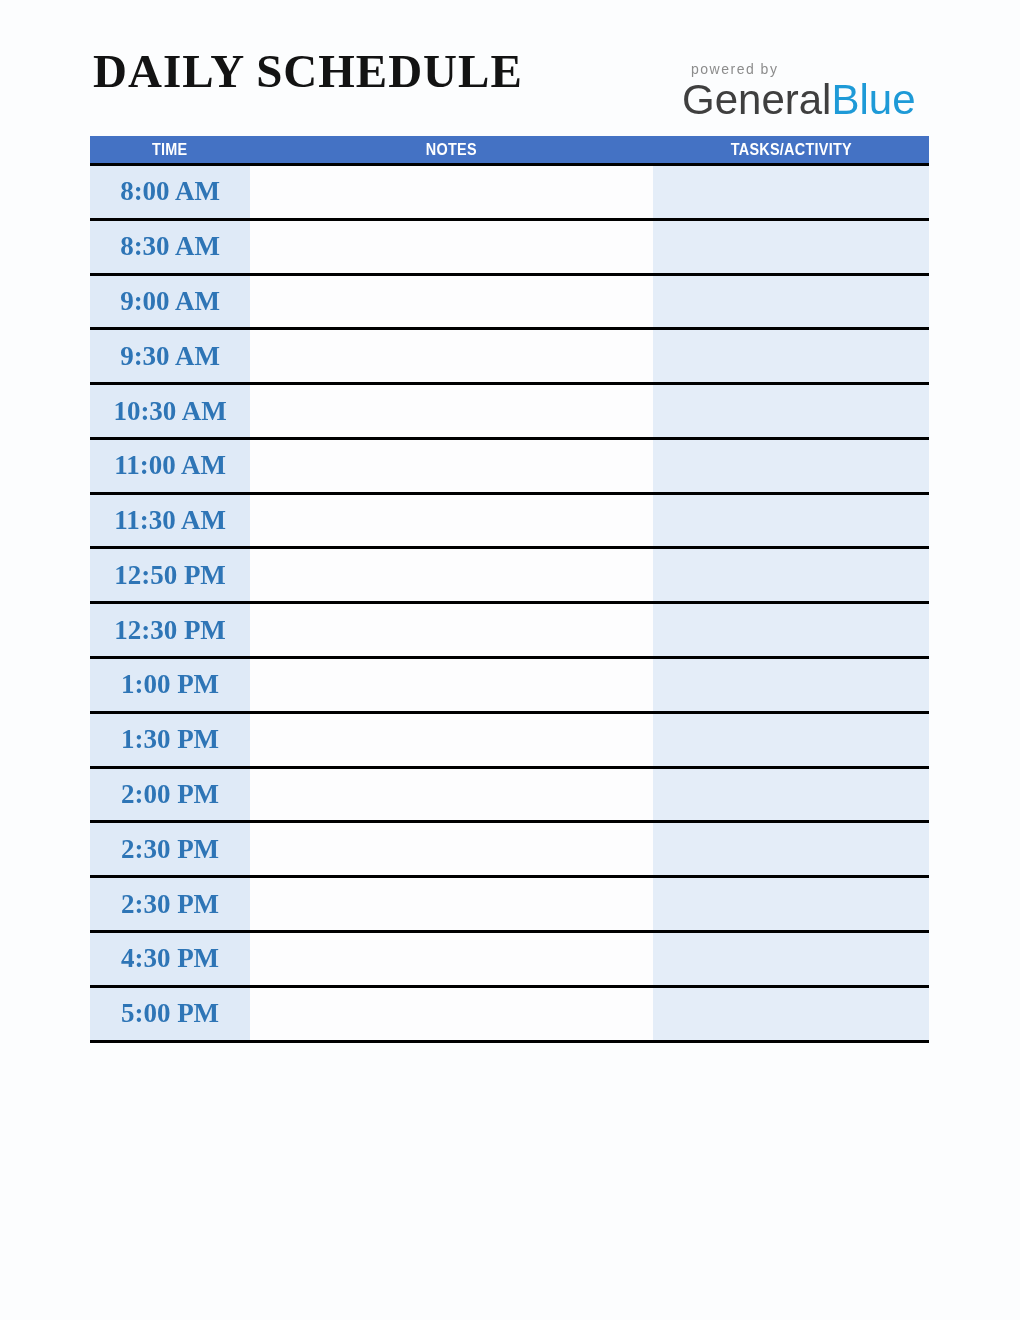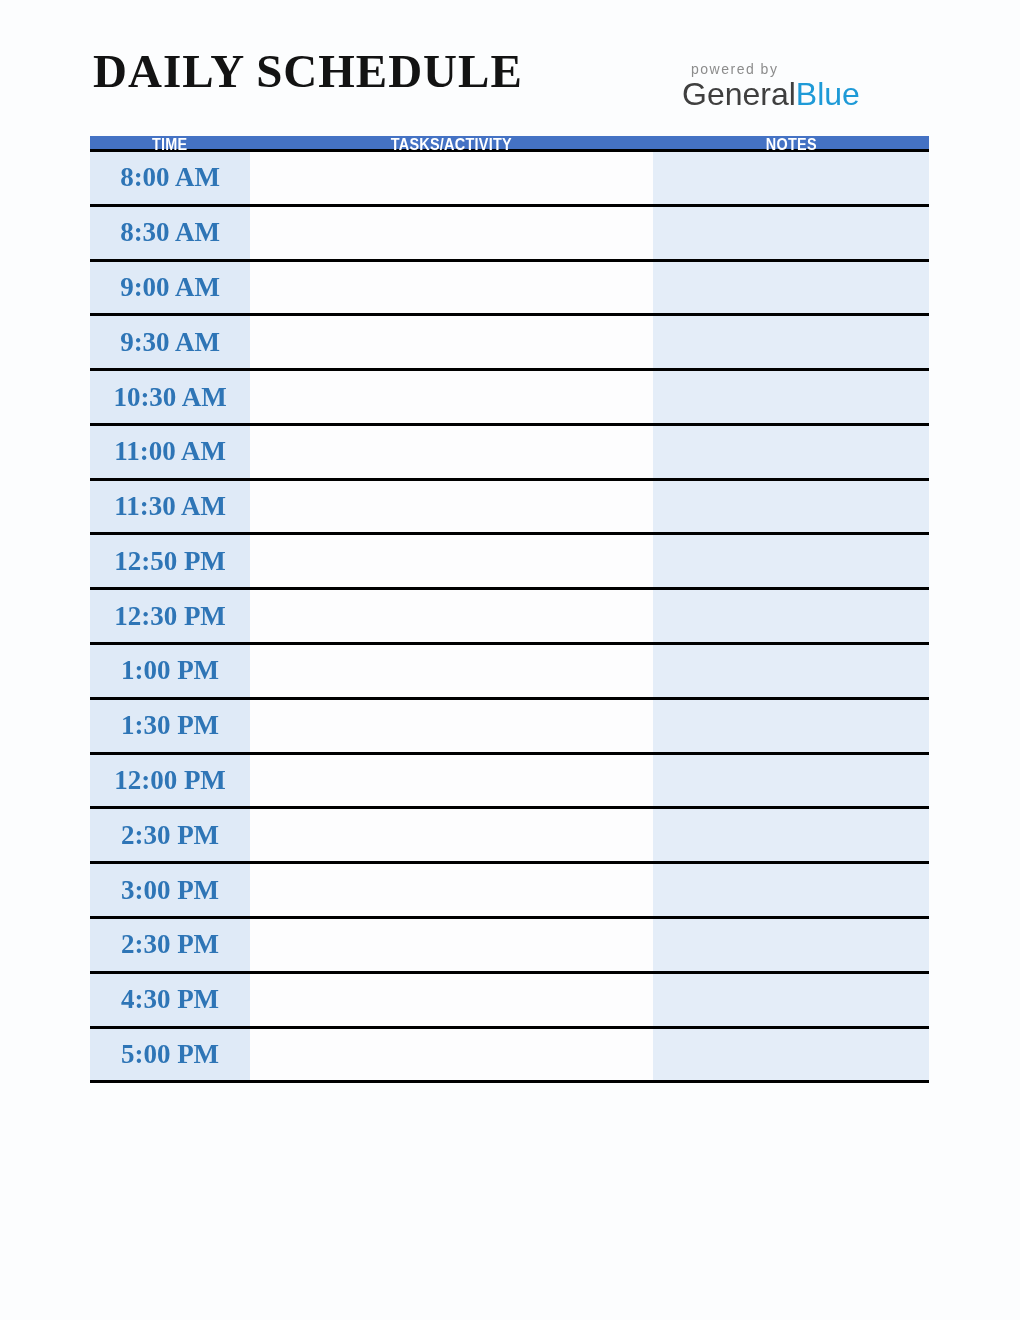--- a/index.html
+++ b/index.html
@@ -25,35 +25,35 @@
     display:flex;flex-direction:column;
   }
   .powered-by{
     font-size:14px;
     color:var(--powered-by-color,#8C8C8C);
     letter-spacing:1.5px;
     margin-left:9px;
     white-space:nowrap;
   }
   .brand{
-    font-size:32px;line-height:1.05;
+    font-size:42px;line-height:1.05;
     margin-top:1px;
     white-space:nowrap;
   }
   .brand-primary{color:var(--brand-primary-color,#3F3F3F);}
   .brand-accent{color:var(--brand-accent-color,#1E9AD7);}
   
   .schedule-table{
     position:absolute;left:90px;top:136px;
     width:839px;
   }
   .header-row{
     display:grid;
     grid-template-columns:160px 403px 276px;
-    height:16px;
+    height:30px;
     box-sizing:border-box;
     background:var(--header-bg,#4472C4);
     border-bottom:3px solid var(--row-line,#000000);
   }
   .header-cell{
     display:flex;align-items:center;justify-content:center;
     color:#FFFFFF;
     font-weight:bold;
     font-size:16px;
   }
@@ -90,25 +90,25 @@
       <span class="brand-primary">General</span><span class="brand-accent">Blue</span>
     </span>
   </div>
 
   <div class="schedule-table">
     <div class="header-row">
       <div class="header-cell">
         <span class="hlabel">TIME</span>
       </div>
       <div class="header-cell">
+        <span class="hlabel">NOTES</span>
+      </div>
+      <div class="header-cell">
         <span class="hlabel">TASKS/ACTIVITY</span>
       </div>
-      <div class="header-cell">
-        <span class="hlabel">NOTES</span>
-      </div>
     </div>
     <div>
   <div class="row">
     <div class="cell cell-time">
       <span>8:00 AM</span>
     </div>
     <div class="cell cell-task"></div>
     <div class="cell cell-notes"></div>
   </div>
 
@@ -188,41 +188,34 @@
   <div class="row">
     <div class="cell cell-time">
       <span>1:30 PM</span>
     </div>
     <div class="cell cell-task"></div>
     <div class="cell cell-notes"></div>
   </div>
 
   <div class="row">
     <div class="cell cell-time">
-      <span>12:00 PM</span>
+      <span>2:00 PM</span>
     </div>
     <div class="cell cell-task"></div>
     <div class="cell cell-notes"></div>
   </div>
 
   <div class="row">
     <div class="cell cell-time">
       <span>2:30 PM</span>
     </div>
     <div class="cell cell-task"></div>
     <div class="cell cell-notes"></div>
   </div>
 
-  <div class="row">
-    <div class="cell cell-time">
-      <span>3:00 PM</span>
-    </div>
-    <div class="cell cell-task"></div>
-    <div class="cell cell-notes"></div>
-  </div>
 
   <div class="row">
     <div class="cell cell-time">
       <span>2:30 PM</span>
     </div>
     <div class="cell cell-task"></div>
     <div class="cell cell-notes"></div>
   </div>
 
 

